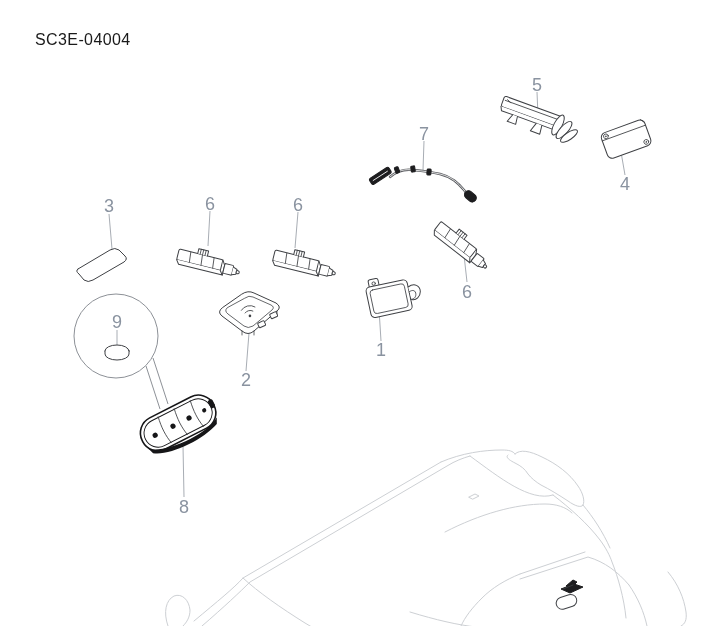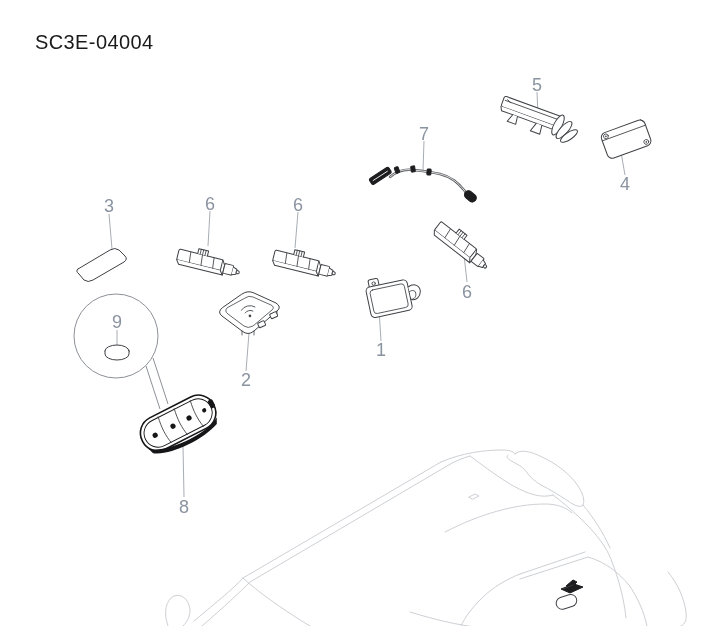--- a/index.html
+++ b/index.html
@@ -1,18 +1,18 @@
 <!DOCTYPE html>
 <html><head>
 <meta charset="utf-8">
 <style>
   html,body{margin:0;padding:0;background:#fff;}
   .stage{position:relative;width:715px;height:626px;background:#ffffff;overflow:hidden;
          font-family:"Liberation Sans",sans-serif;}
-  .title{position:absolute;left:35px;top:31px;font-size:20px;color:#1a1a1a;letter-spacing:.4px;}
+  .title{position:absolute;left:35px;top:31px;font-size:16px;color:#1a1a1a;letter-spacing:.4px;}
   svg{position:absolute;left:0;top:0;}
   .callout{font-size:18px;fill:#8a93a0;text-anchor:middle;}
   .leader{stroke:#a8adb4;stroke-width:1;fill:none;}
   .part{stroke:#3f4145;fill:#ffffff;stroke-width:1;stroke-linejoin:round;stroke-linecap:round;}
   .part-thin{stroke:#3f4145;fill:none;stroke-width:.8;stroke-linejoin:round;stroke-linecap:round;}
   .dark{fill:#1d1d1f;stroke:#1d1d1f;stroke-width:1;stroke-linejoin:round;}
   .cable{stroke:#5c5e62;stroke-width:2.4;fill:none;stroke-linecap:round;}
   .cable-core{stroke:#ffffff;stroke-width:.8;fill:none;stroke-linecap:round;}
   .car{stroke:#cdd0d4;fill:none;stroke-width:1;stroke-linejoin:round;stroke-linecap:round;}
   .mag{stroke:#8d9197;fill:none;stroke-width:1;}

